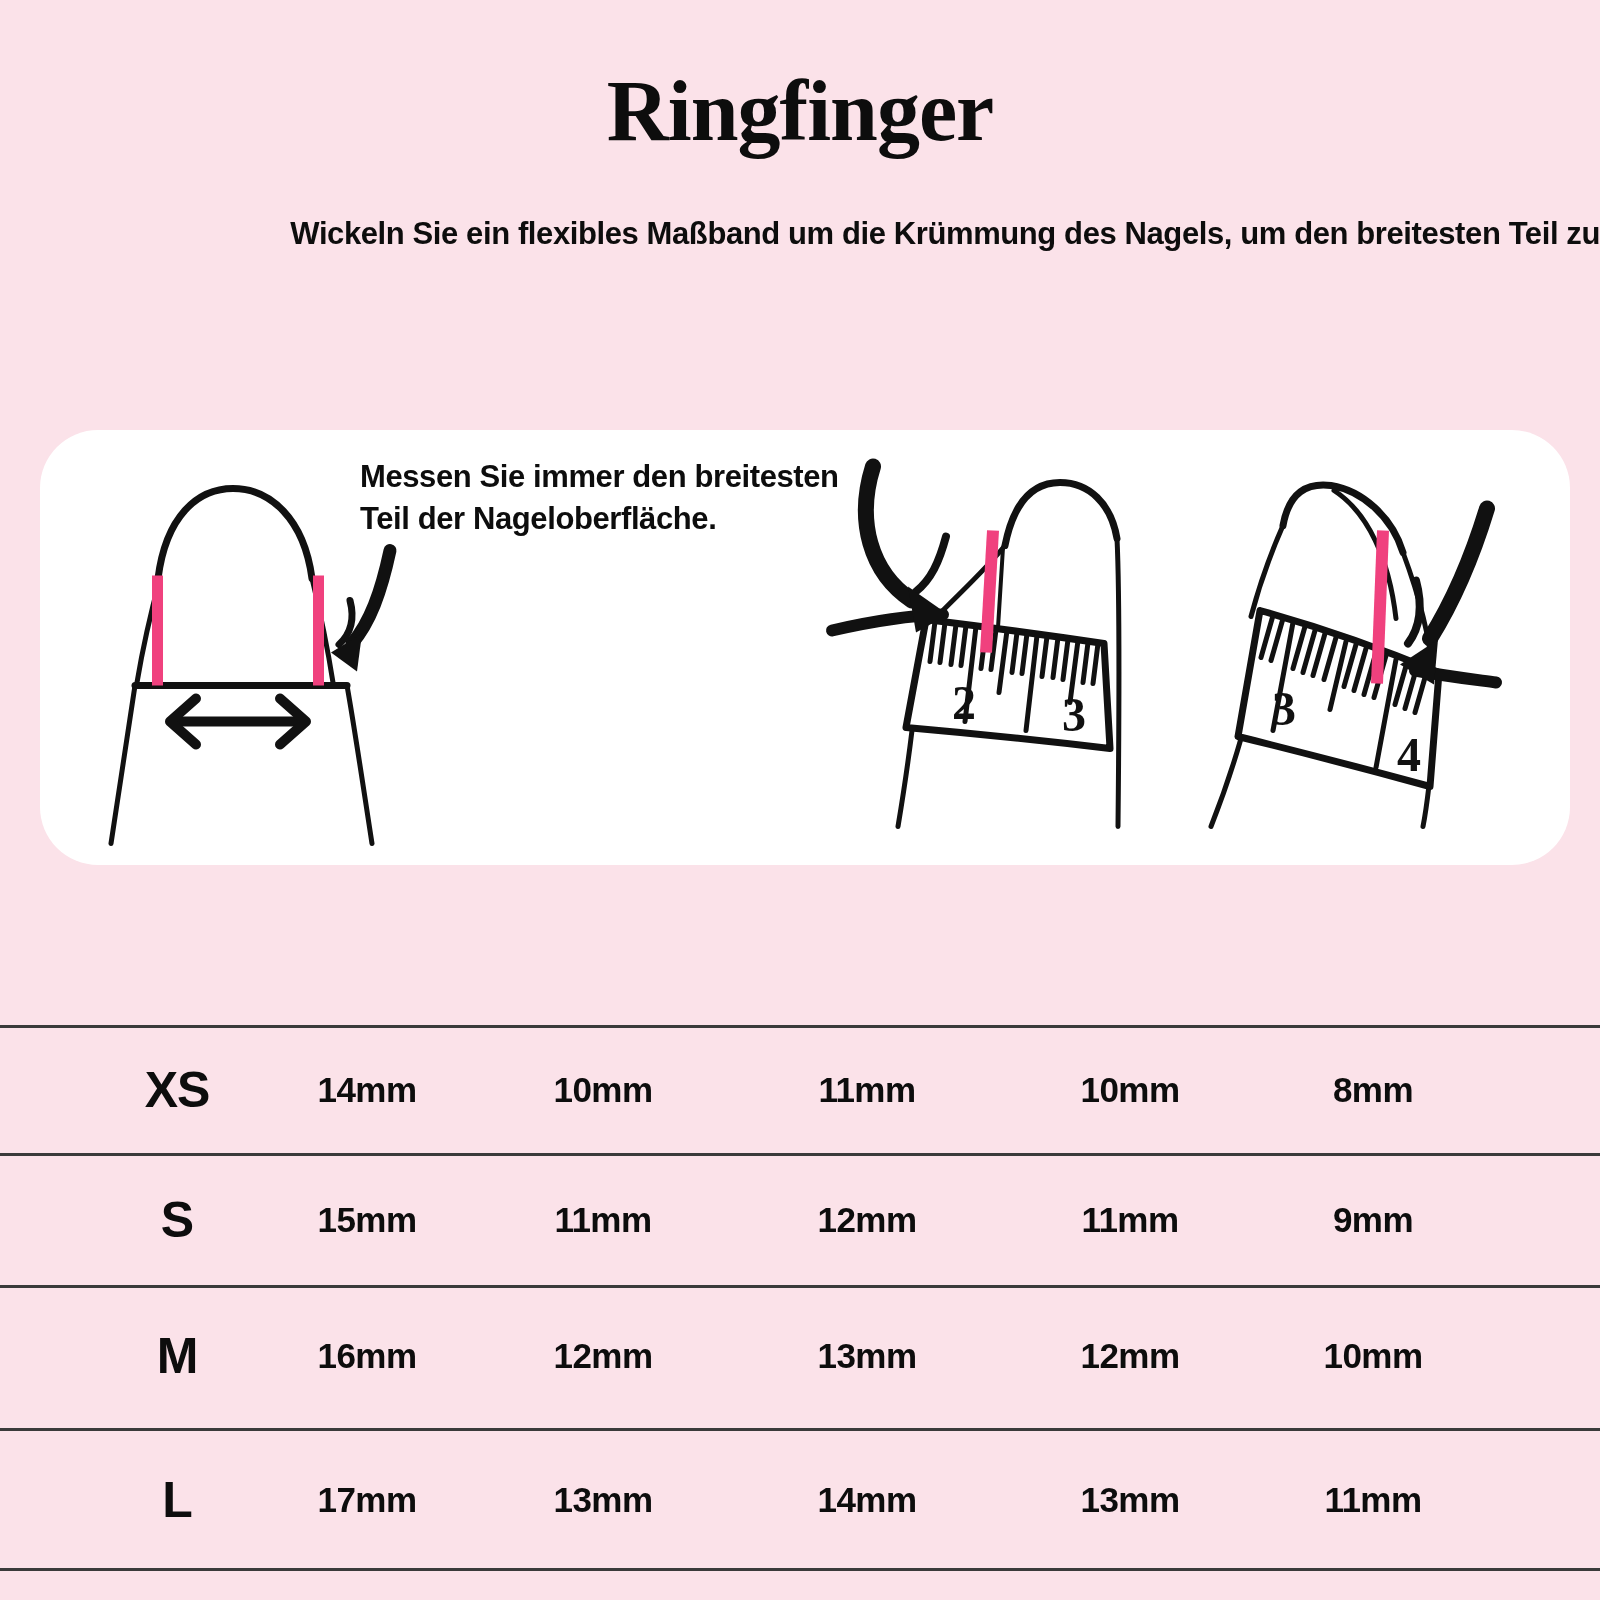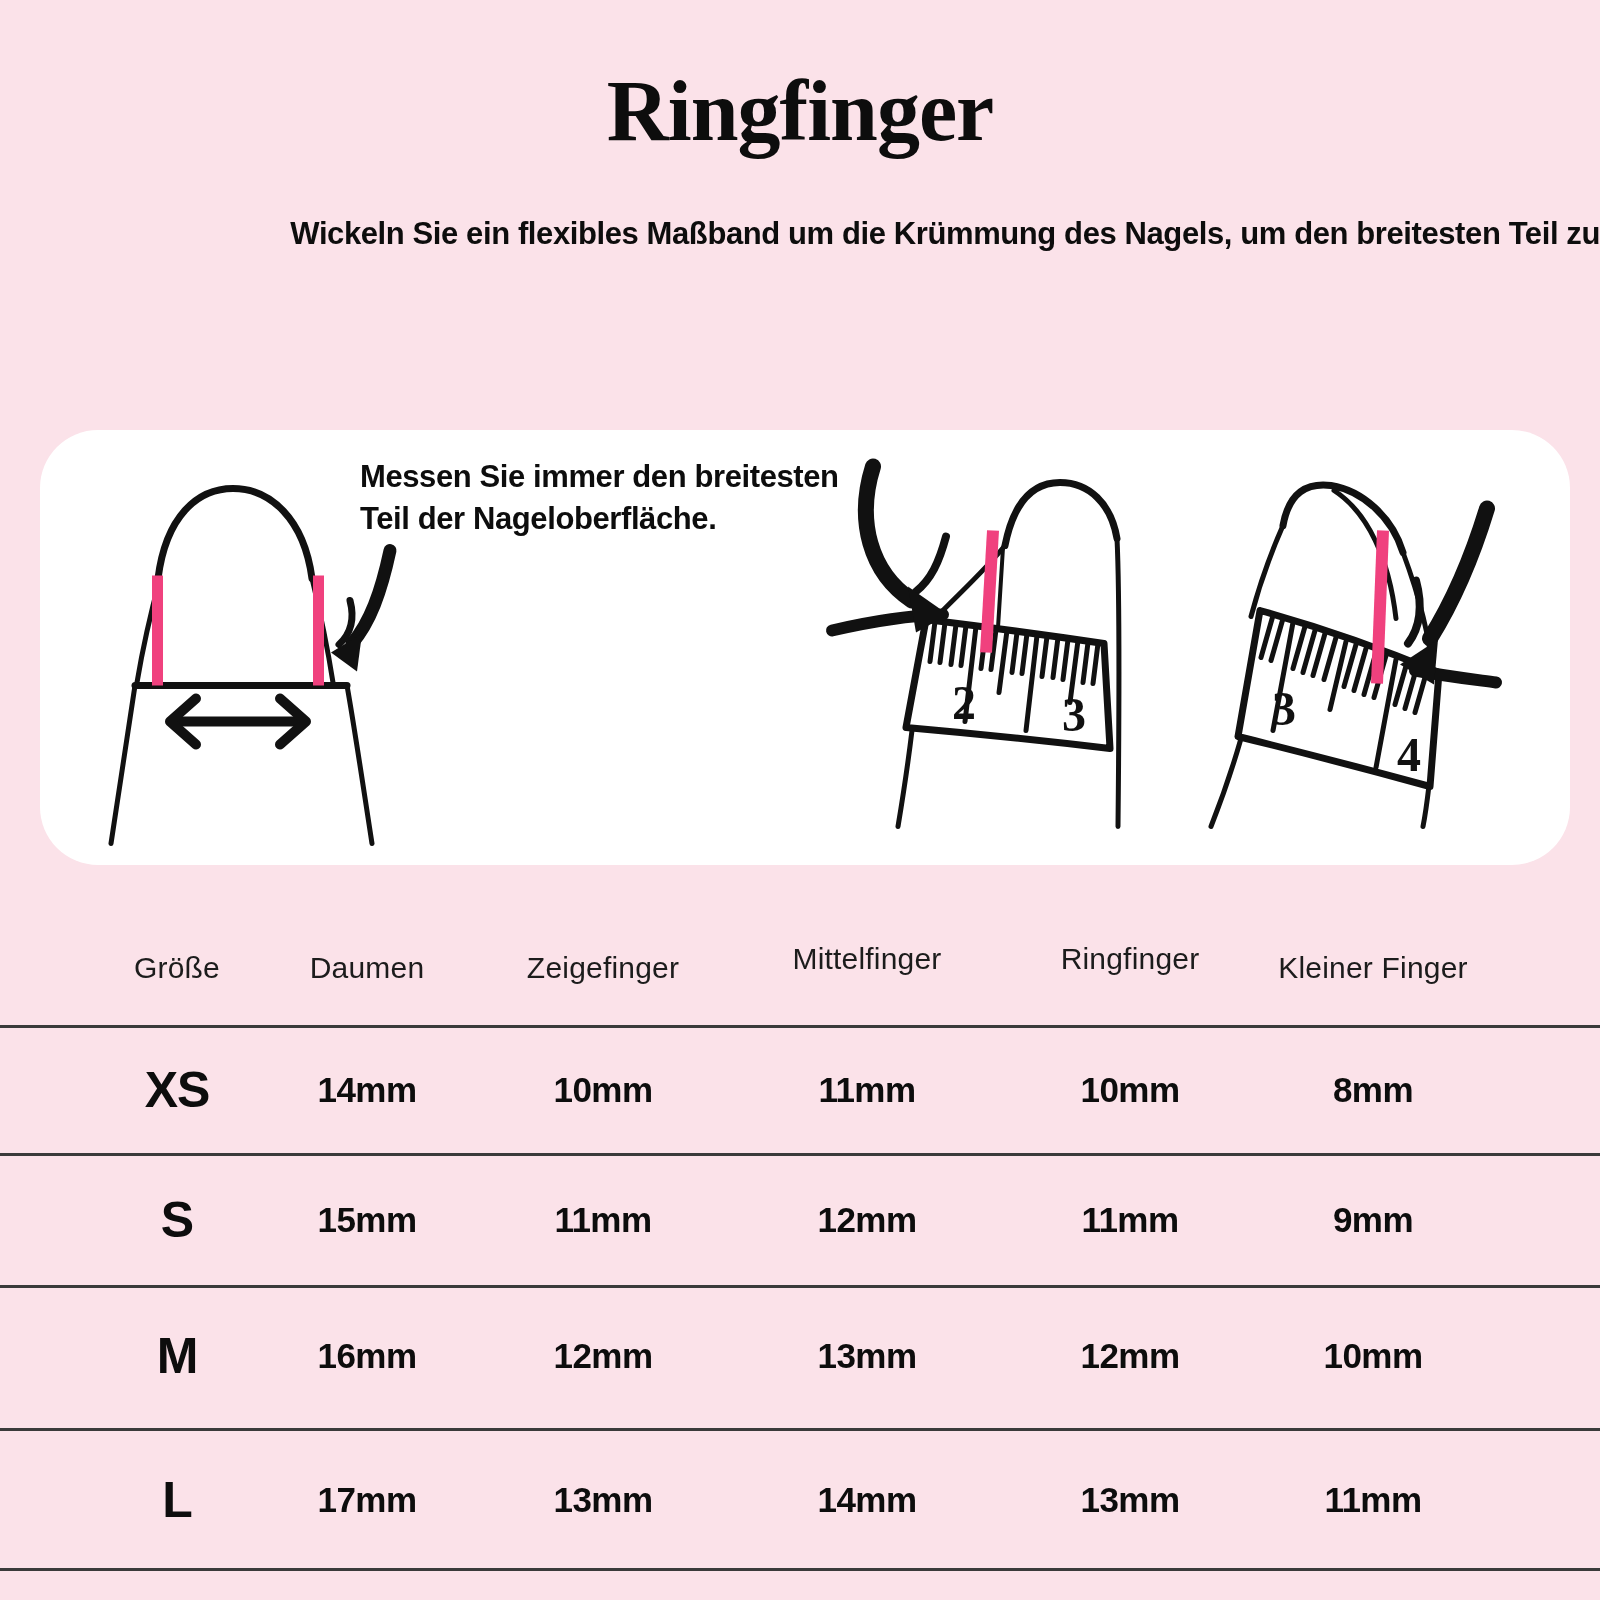--- a/index.html
+++ b/index.html
@@ -194,28 +194,20 @@
         </g>
       </g>
     </svg>
 
     <div class="panel-note">
       <div>Messen Sie immer den breitesten</div>
       <div>Teil der Nageloberfläche.</div>
     </div>
   </div>
 
-  <div class="trow row-header">
-    <span class="cell head-cell c1">Größe</span>
-    <span class="cell head-cell c2">Daumen</span>
-    <span class="cell head-cell c3">Zeigefinger</span>
-    <span class="cell head-cell c4 raised">Mittelfinger</span>
-    <span class="cell head-cell c5 raised">Ringfinger</span>
-    <span class="cell head-cell c6">Kleiner Finger</span>
-  </div>
   <div class="hr hr1"></div>
 
   <div class="trow row-xs">
     <span class="cell size-cell c1">XS</span>
     <span class="cell val-cell c2">14mm</span>
     <span class="cell val-cell c3">10mm</span>
     <span class="cell val-cell c4">11mm</span>
     <span class="cell val-cell c5">10mm</span>
     <span class="cell val-cell c6">8mm</span>
   </div>

